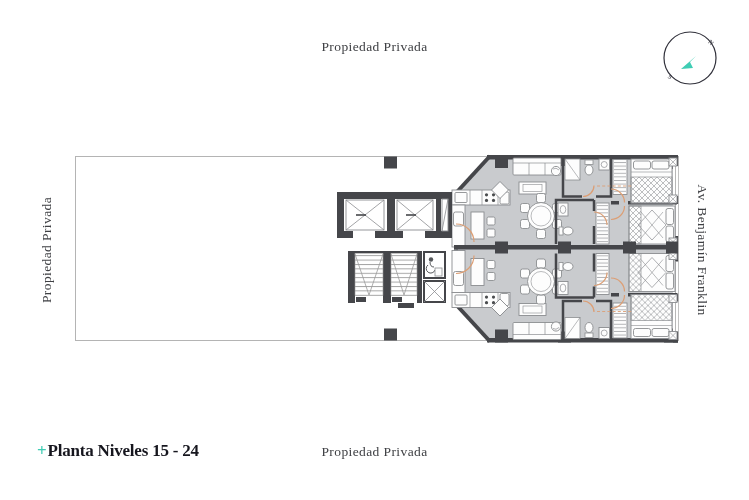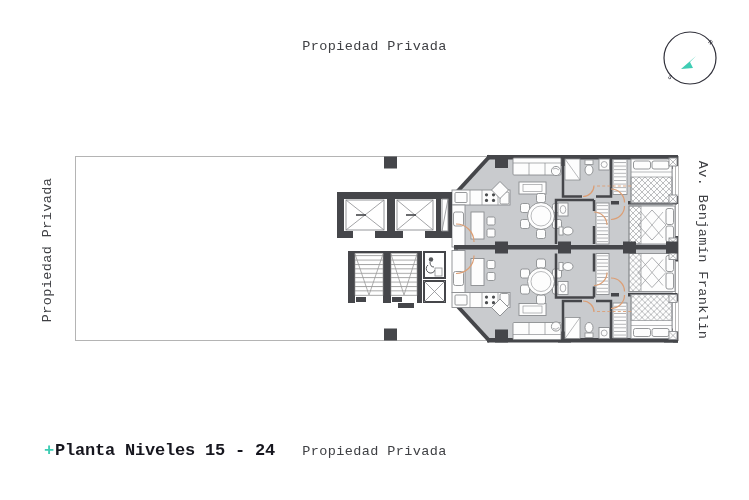--- a/index.html
+++ b/index.html
@@ -1,23 +1,23 @@
 <!DOCTYPE html>
 <html><head>
 <meta charset="utf-8">
 <style>
   html,body{margin:0;padding:0;background:#ffffff;}
   .page{position:relative;width:749px;height:500px;background:#ffffff;overflow:hidden;
-        font-family:Liberation Mono, monospace;}
+        font-family:Liberation Serif, serif;}
   .label{position:absolute;color:#3f4044;font-size:13.5px;letter-spacing:.4px;white-space:nowrap;}
   .label-top{top:39px;left:0;width:749px;text-align:center;}
   .label-bottom{top:444px;left:0;width:749px;text-align:center;}
   .label-left{top:250px;left:47px;transform:translate(-50%,-50%) rotate(-90deg);}
   .label-right{top:250px;left:702px;transform:translate(-50%,-50%) rotate(90deg);}
-  .title{position:absolute;left:44px;top:441px;font-size:17px;font-weight:700;color:#16161e;
+  .title{position:absolute;left:37px;top:441px;font-size:17px;font-weight:700;color:#16161e;
          letter-spacing:-.2px;}
   .title .plus{color:#3fcdb4;margin-right:1px;}
   .compass{position:absolute;left:660px;top:28px;}
   .plan{position:absolute;left:70px;top:150px;}
 </style>
 </head>
 <body>
 
 <div class="page">
 

